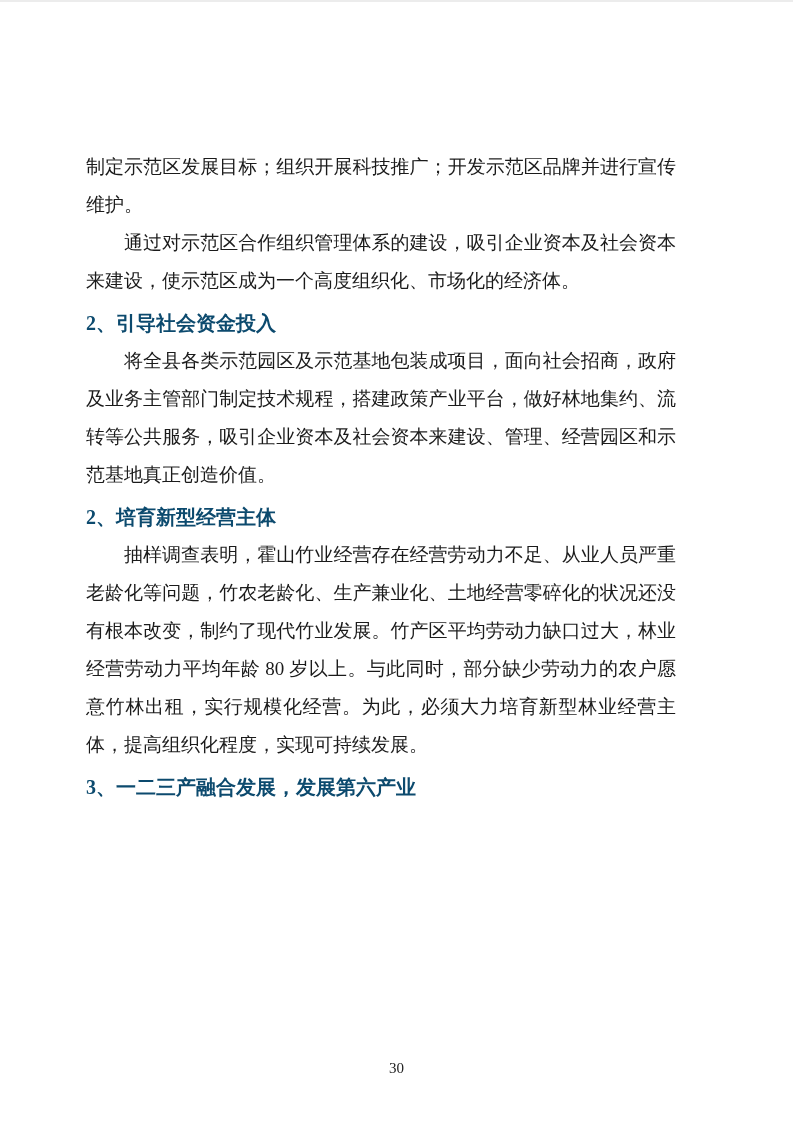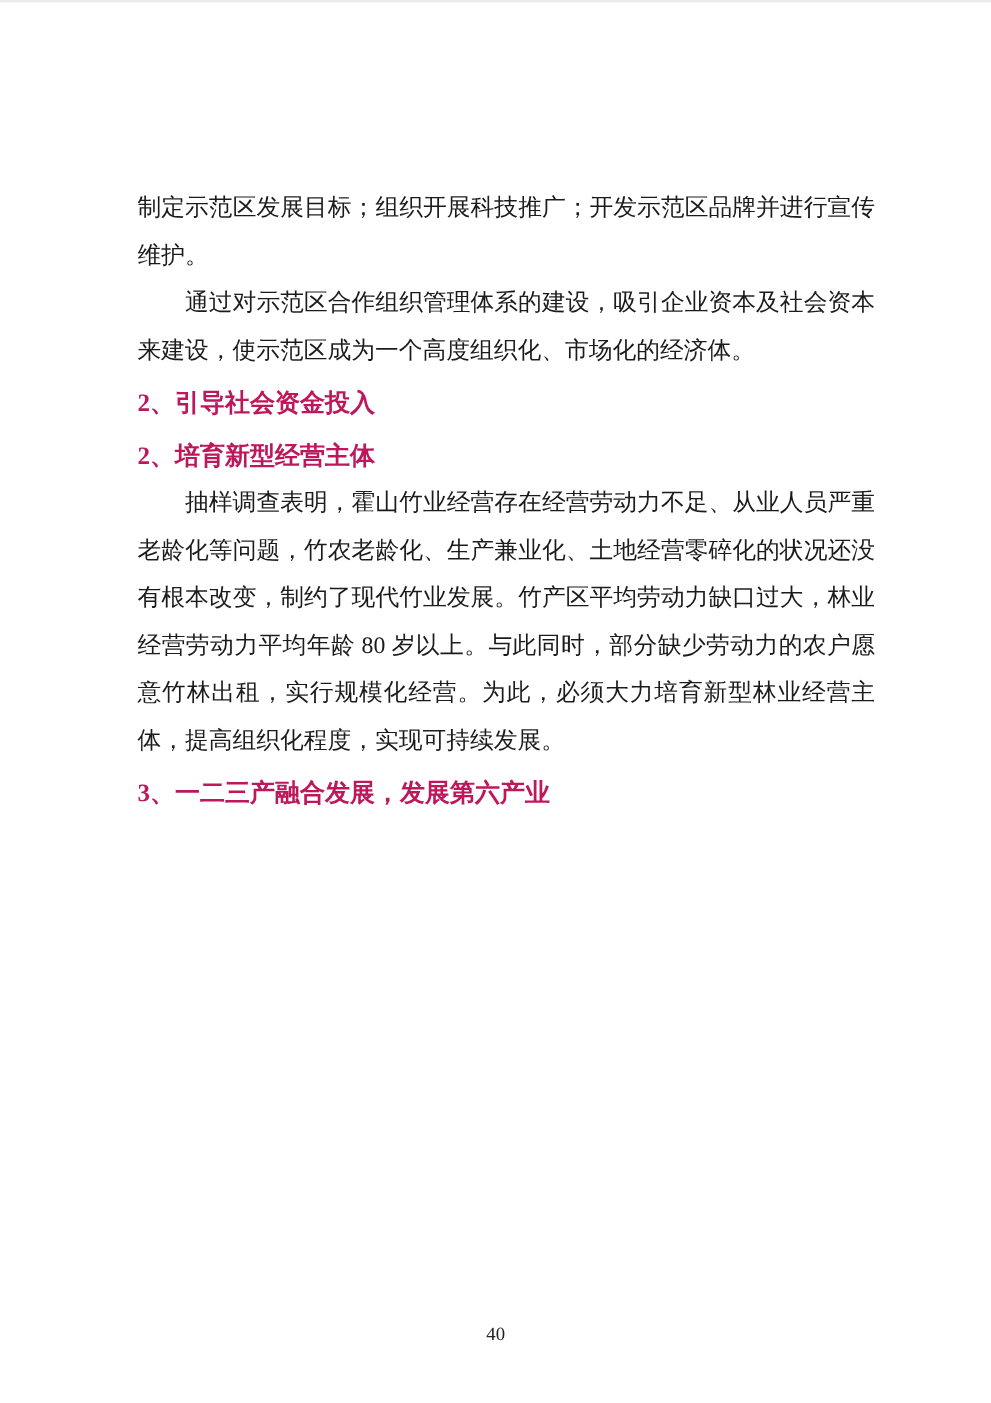--- a/index.html
+++ b/index.html
@@ -13,42 +13,42 @@
     height: 1122px;
     background: #ffffff;
     font-family: "Liberation Serif", "DejaVu Serif", serif;
     color: #1b1b1b;
     box-sizing: border-box;
     border-top: 2px solid #ececec;
     overflow: hidden;
   }
   .content {
     position: absolute;
-    left: 110px;
+    left: 86px;
     top: 146px;
     width: 590px;
     font-size: 19px;
     line-height: 38px;
     text-align: justify;
   }
   .content p {
     margin: 0;
     padding: 0;
     text-indent: 2em;
   }
   .content p.no-indent {
     text-indent: 0;
   }
   .content h2 {
     margin: 4px 0 0 0;
     padding: 0;
     font-size: 20px;
     line-height: 38px;
     font-weight: bold;
-    color: #be185d;
+    color: #0c4a6e;
   }
   .page-number {
     position: absolute;
     top: 1056px;
     left: 0;
     width: 100%;
     text-align: center;
     font-size: 15px;
     line-height: 20px;
     color: #222222;
@@ -59,24 +59,25 @@
 
 <div class="page">
   <div class="content">
 
     <p class="no-indent">制定示范区发展目标；组织开展科技推广；开发示范区品牌并进行宣传维护。</p>
 
     <p>通过对示范区合作组织管理体系的建设，吸引企业资本及社会资本来建设，使示范区成为一个高度组织化、市场化的经济体。</p>
 
     <h2>2、引导社会资金投入</h2>
 
+    <p>将全县各类示范园区及示范基地包装成项目，面向社会招商，政府及业务主管部门制定技术规程，搭建政策产业平台，做好林地集约、流转等公共服务，吸引企业资本及社会资本来建设、管理、经营园区和示范基地真正创造价值。</p>
 
     <h2>2、培育新型经营主体</h2>
 
     <p>抽样调查表明，霍山竹业经营存在经营劳动力不足、从业人员严重老龄化等问题，竹农老龄化、生产兼业化、土地经营零碎化的状况还没有根本改变，制约了现代竹业发展。竹产区平均劳动力缺口过大，林业经营劳动力平均年龄 80 岁以上。与此同时，部分缺少劳动力的农户愿意竹林出租，实行规模化经营。为此，必须大力培育新型林业经营主体，提高组织化程度，实现可持续发展。</p>
 
     <h2>3、一二三产融合发展，发展第六产业</h2>
 
 
   </div>
 
-  <div class="page-number">40</div>
+  <div class="page-number">30</div>
 </div>
 
 </body></html>

